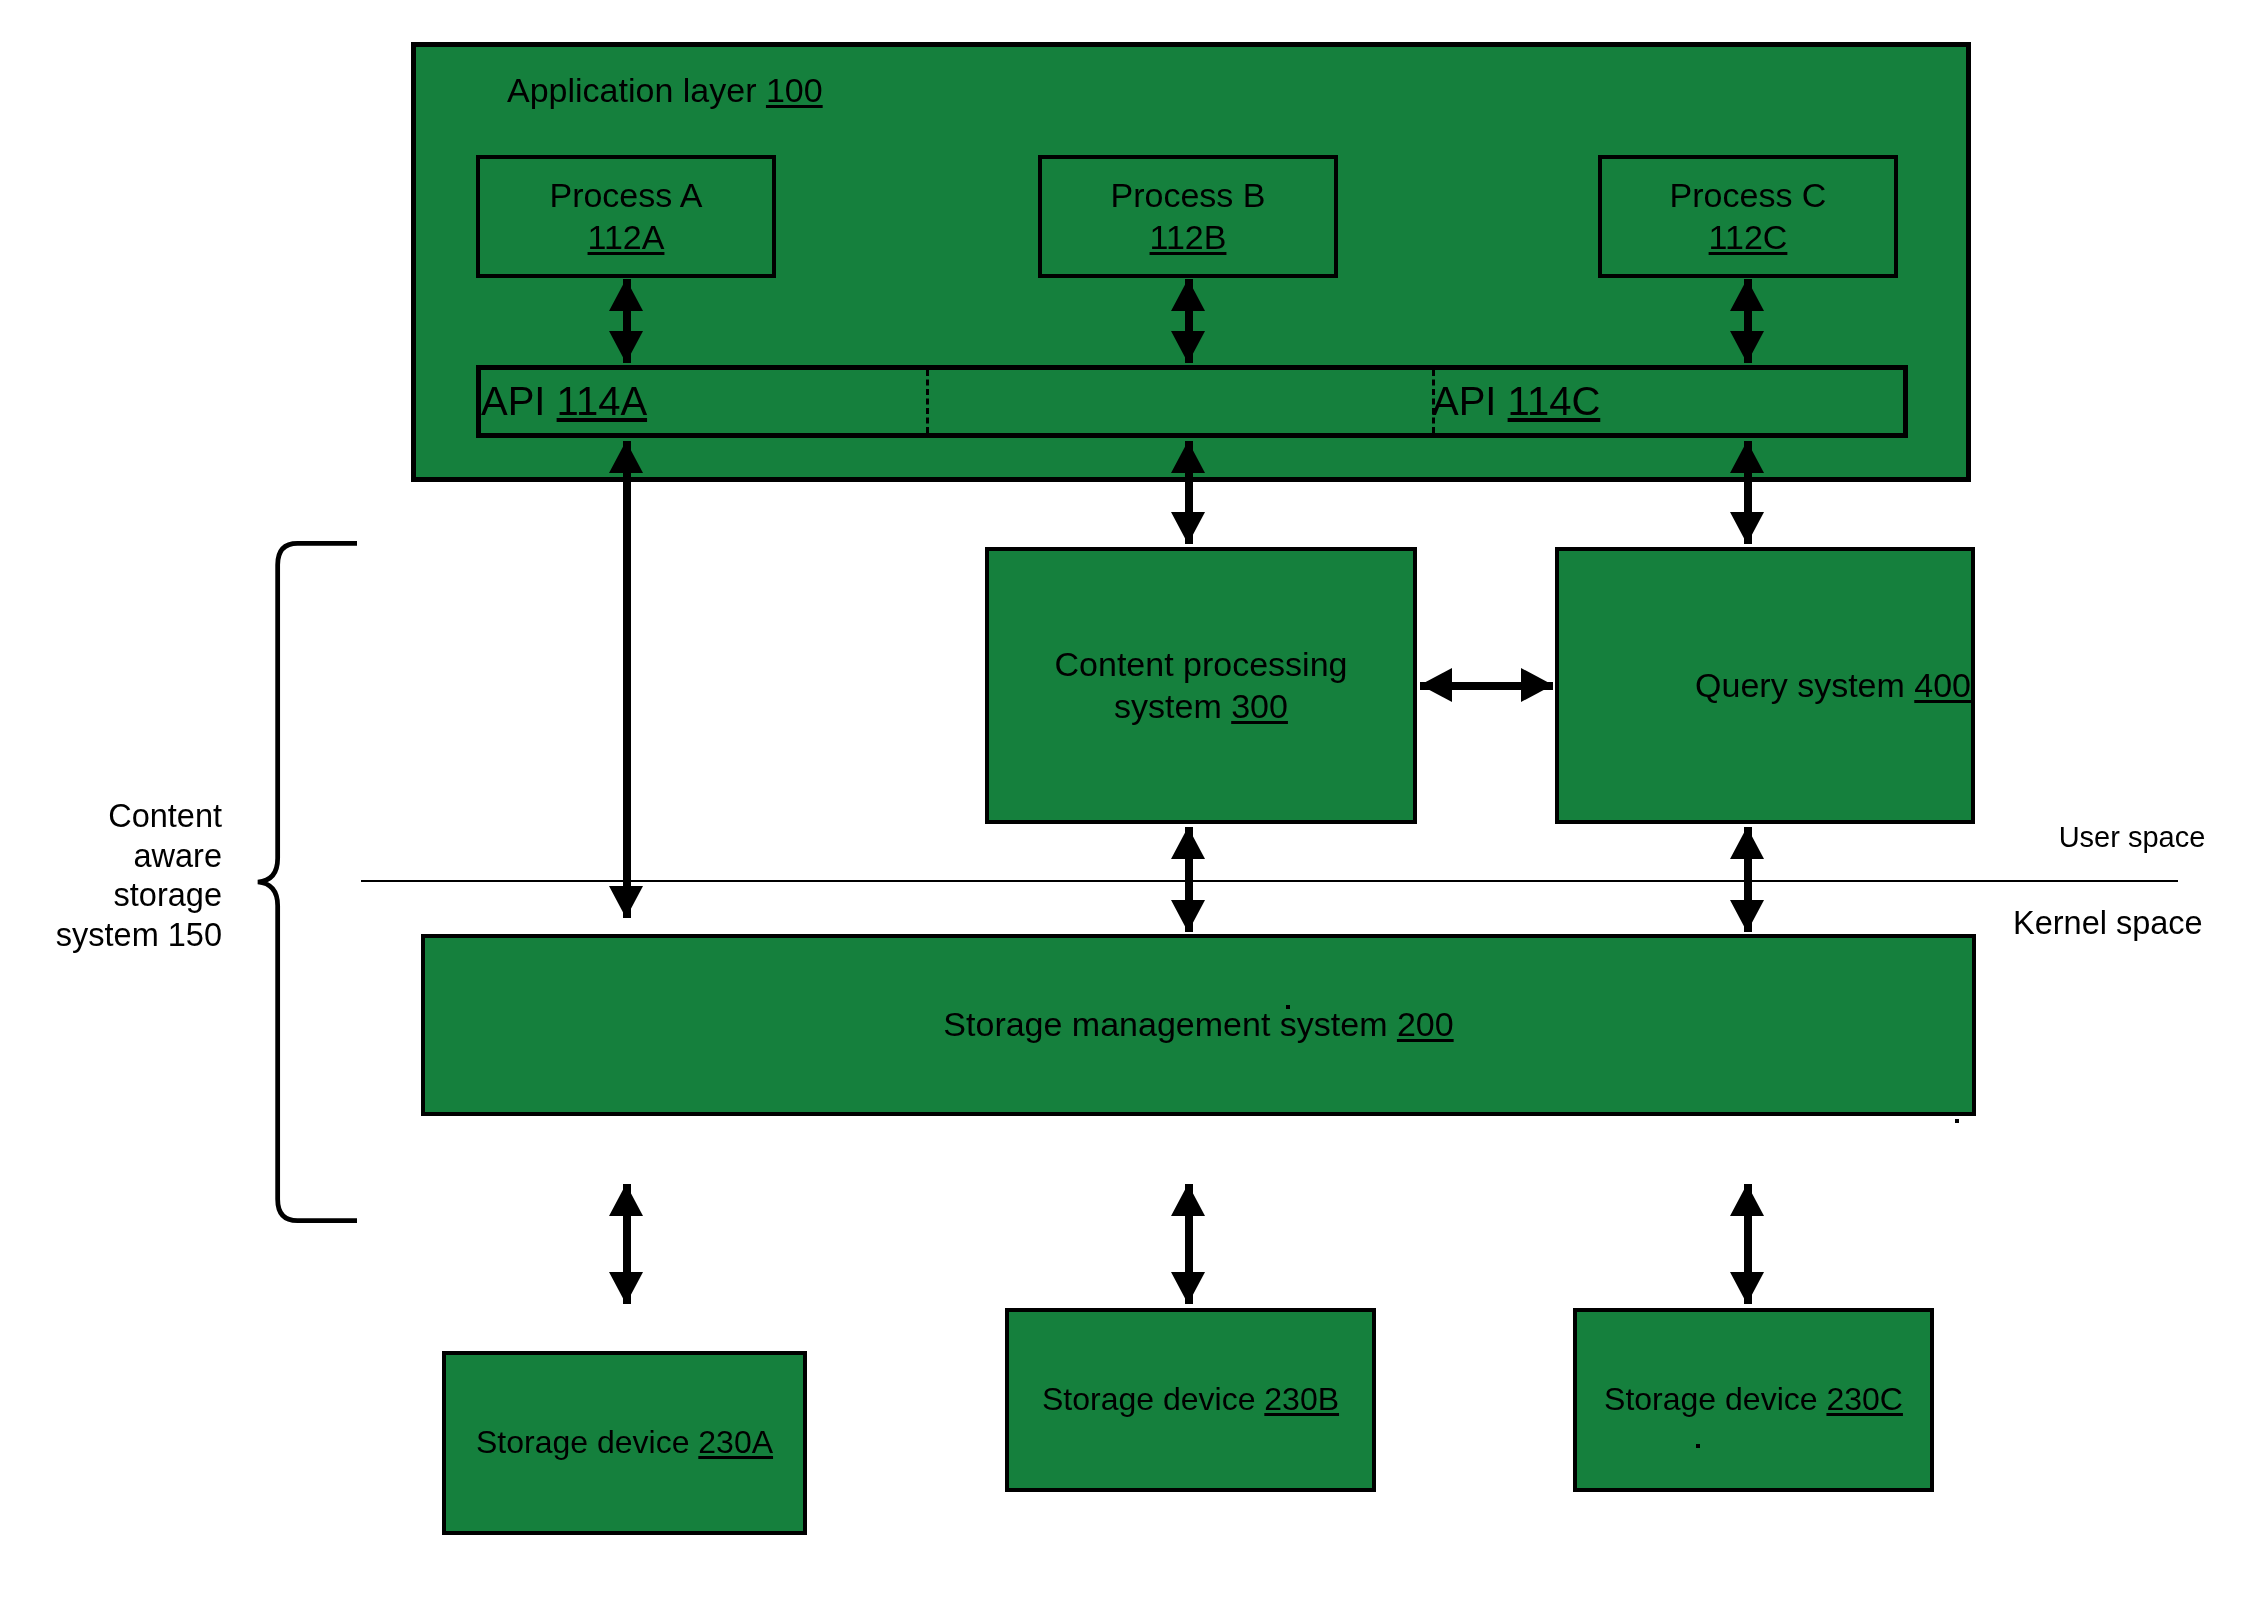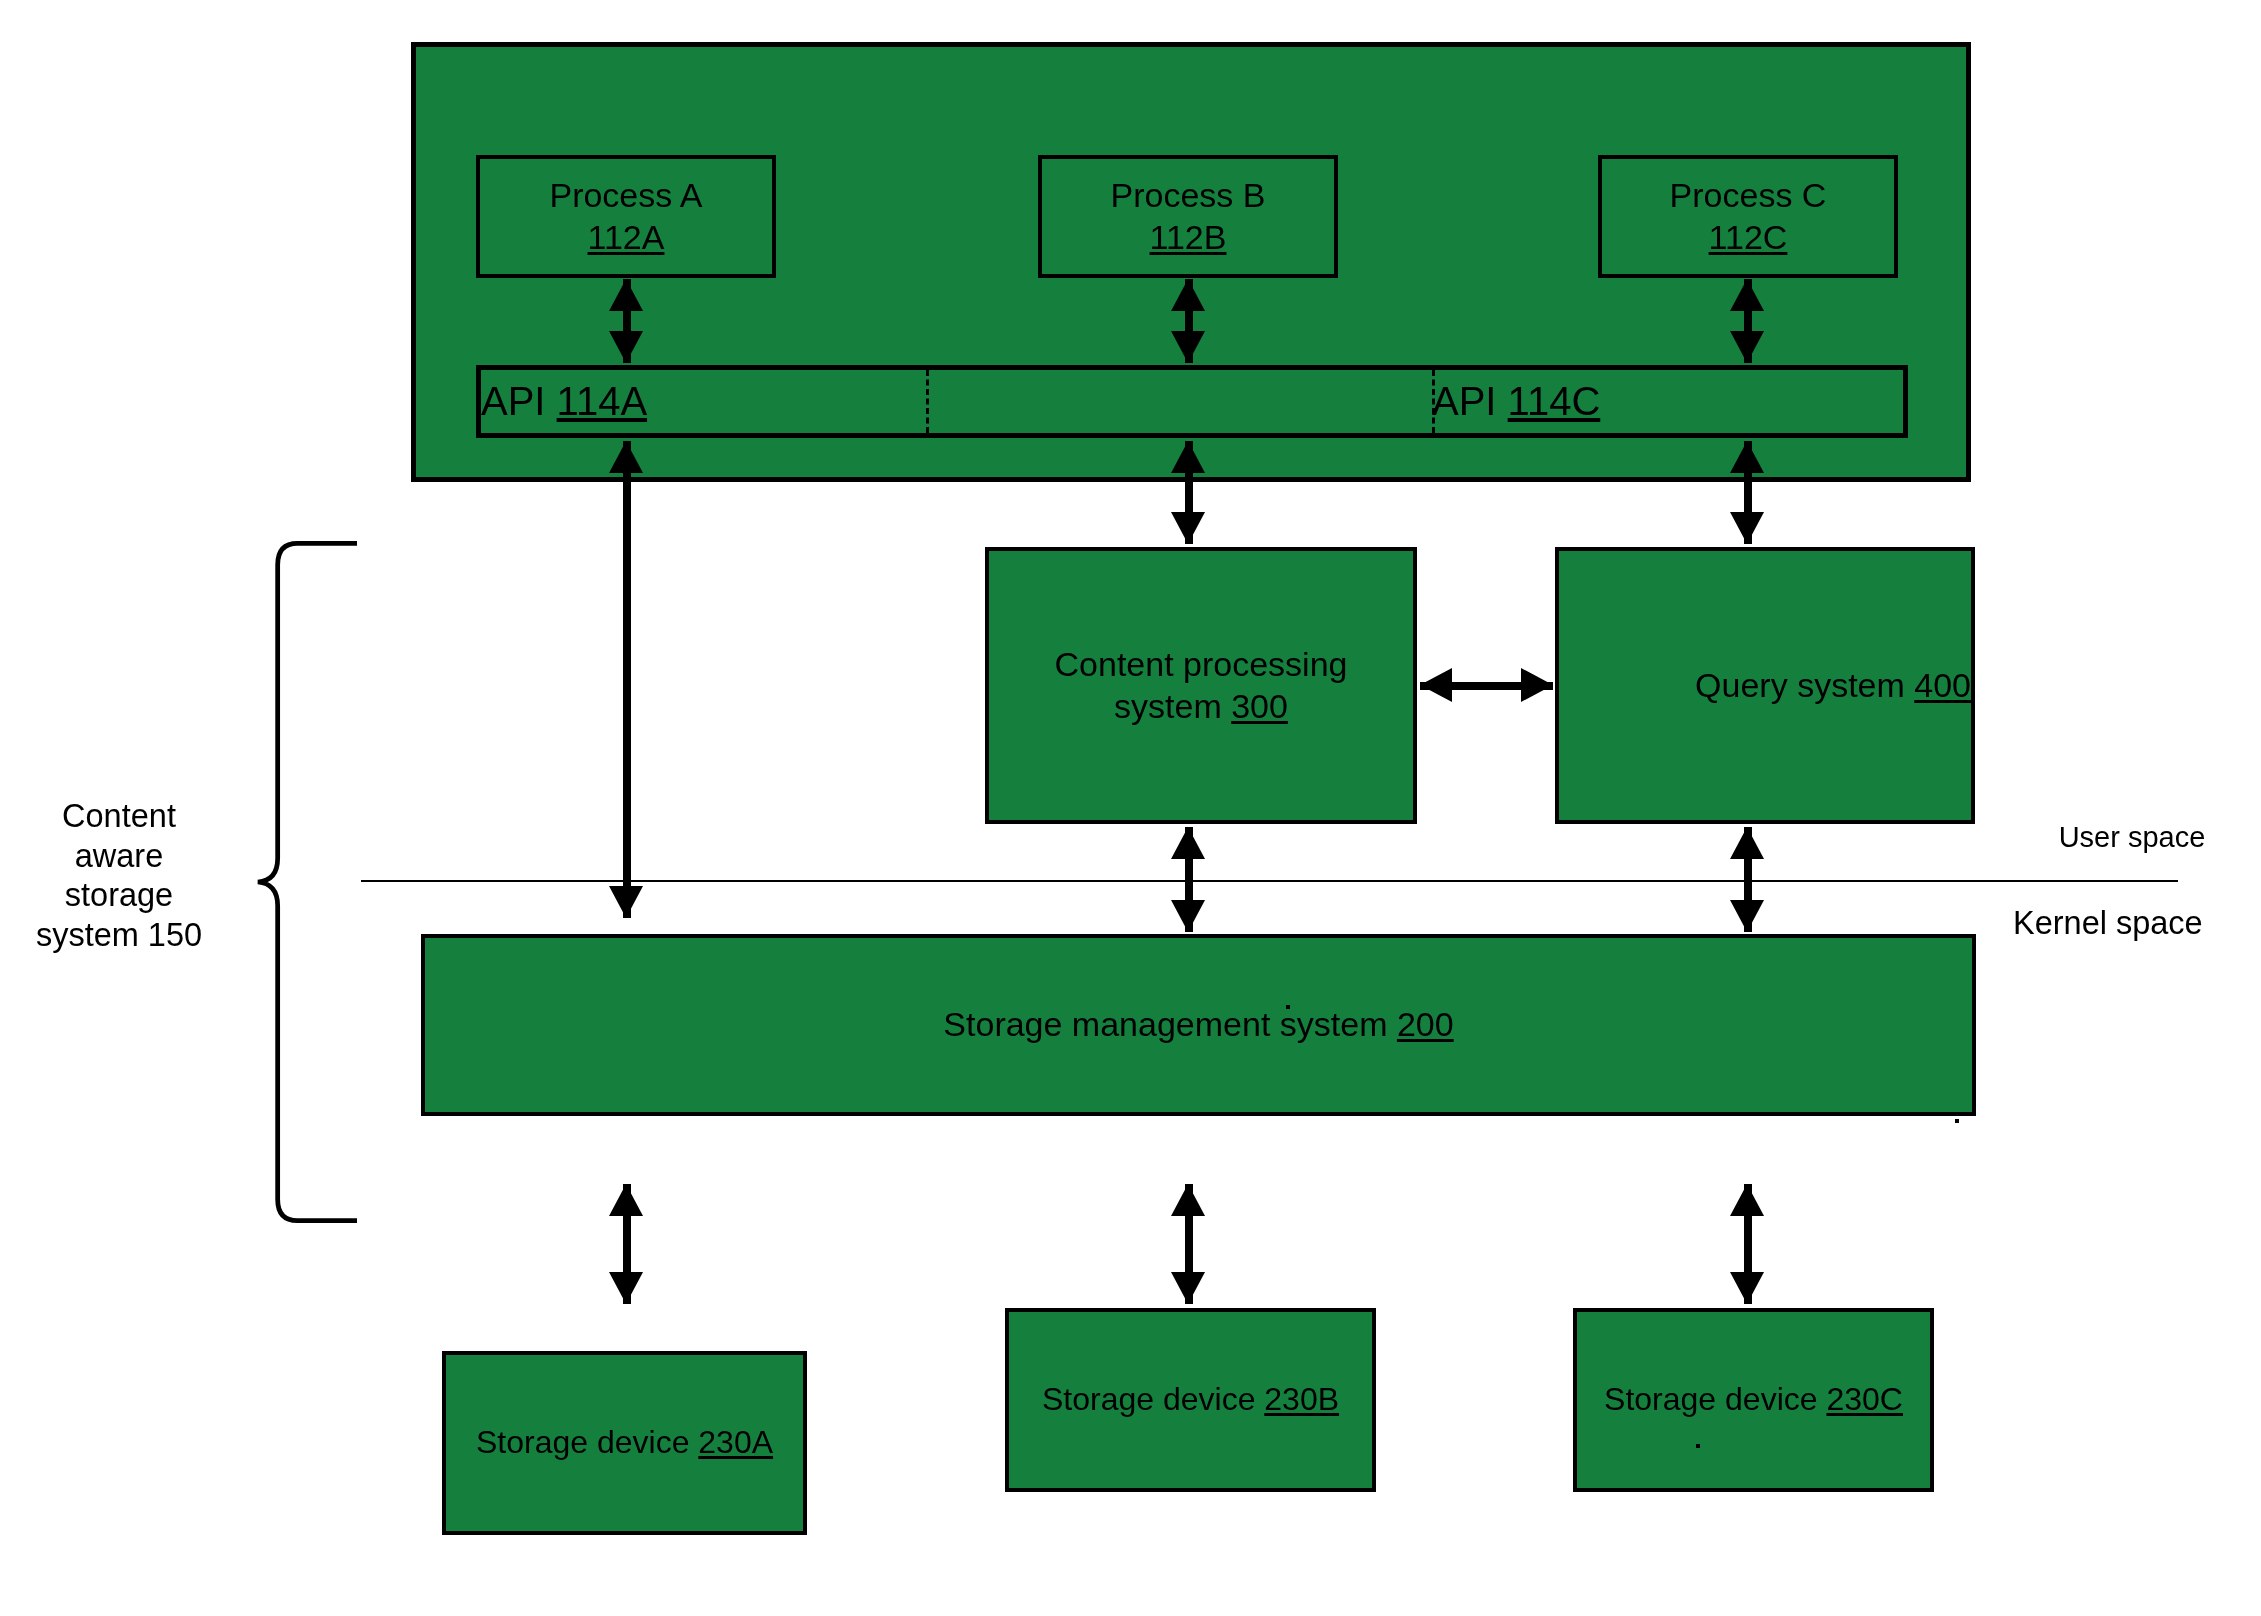--- a/index.html
+++ b/index.html
@@ -119,21 +119,21 @@
     font-size: 29px; text-align: center;
   }
   #kernel-space-label {
     left: 2013px; top: 904px; width: 254px;
     font-size: 32.5px; text-align: left;
   }
 
   
   #cas-label {
     left: 16px; top: 797px; width: 206px;
-    font-size: 32.5px; text-align: center;
+    font-size: 32.5px; text-align: right;
   }
   #cas-brace {
     position: absolute;
     left: 238px; top: 541px; width: 119px; height: 682px;
   }
 
   
   .varrow { position: absolute; width: 35px; }
   .varrow .shaft {
     position: absolute; left: 13.5px; top: 0; width: 8px; height: 100%;
@@ -184,20 +184,24 @@
 
   .speck { position: absolute; width: 4px; height: 4px; background: #000; }
 </style>
 </head>
 <body>
 
 <div id="stage">
 
   <div class="box" id="app-layer-box"></div>
 
+  <div class="plain" id="app-layer-title">
+    <span>Application layer</span>
+    <span class="u">100</span>
+  </div>
 
   <div class="box process-box" id="process-a-box">
     <div>
       <span>Process A</span><br>
       <span class="u">112A</span>
     </div>
   </div>
 
   <div class="box process-box" id="process-b-box">
     <div>

